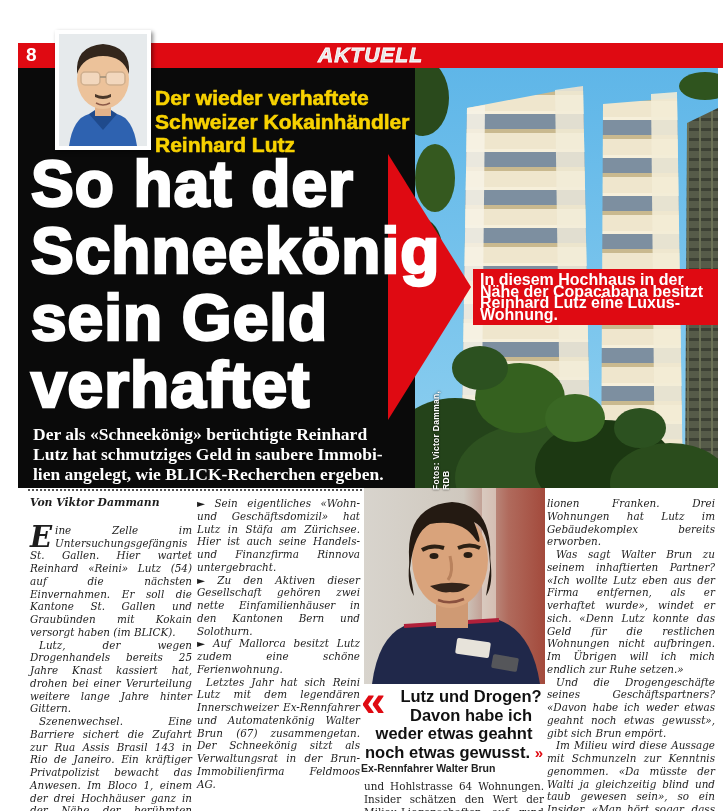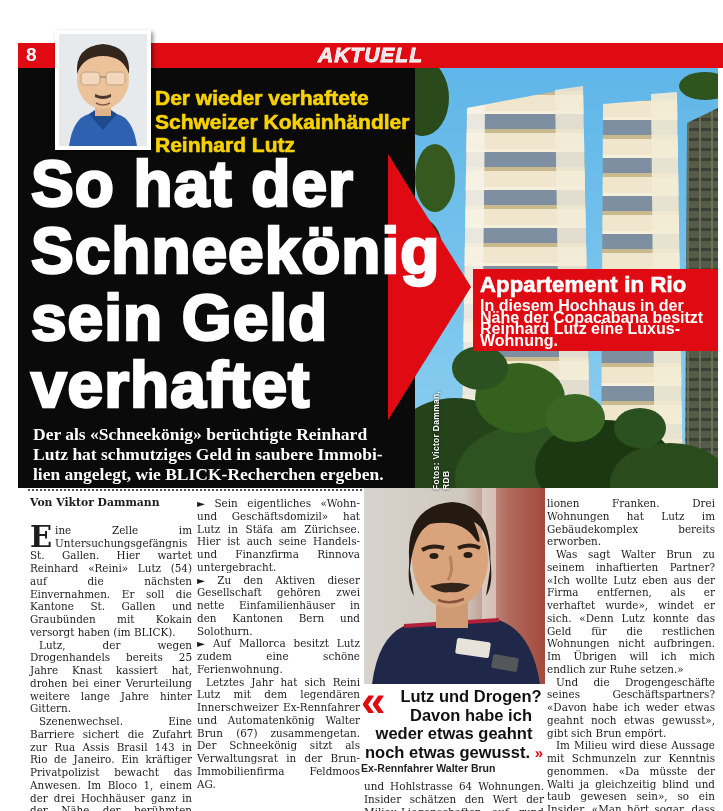--- a/index.html
+++ b/index.html
@@ -51,21 +51,21 @@
   
   .subhead{position:absolute;left:33px;top:424px;z-index:6;color:#fff;
            font-family:Liberation Serif, serif;font-weight:bold;font-size:17.5px;line-height:20px;
            white-space:nowrap;}
 
   .dotted{position:absolute;left:28px;top:489px;width:334px;border-top:2px dotted #555;}
 
   
   .col{position:absolute;top:497px;font-family:"DejaVu Serif",serif;font-size:10.4px;
        line-height:12.75px;color:var(--body-text,#1d1d1d);text-align:justify;}
-  .col p{margin:0;}
+  .col p{margin:0;font-style:italic;}
   .col p.ind{text-indent:9px;}
   .byline{font-weight:bold;font-size:10.8px;margin:0 0 14px 0 !important;text-align:left;}
   .dropcap{float:left;font-size:29px;line-height:24px;font-weight:bold;padding:1px 3px 0 0;}
   #col1{left:30px;width:162px;}
   #col2{left:197px;width:163px;}
   #col4{left:547px;width:168px;}
 
   
   .brun-photo{position:absolute;left:364px;top:488px;width:181px;height:196px;overflow:hidden;}
   .quote{position:absolute;left:361px;top:687px;width:186px;color:#111;
@@ -140,21 +140,20 @@
 
       <ellipse cx="290" cy="18" rx="26" ry="14" fill="#2f541e"></ellipse>
     </svg>
   </div>
 
   <svg class="red-arrow" width="83" height="266" viewBox="0 0 83 266">
     <polygon points="0,0 83,133 0,266" fill="#df0a12"></polygon>
   </svg>
 
   <div class="rio-caption">
-    <div class="rio-title">Appartement in Rio</div>
     <div class="rio-text">In diesem Hochhaus in der Nähe der Copacabana besitzt Reinhard Lutz eine Luxus-Wohnung.</div>
   </div>
 
   <div class="credit">Fotos: Victor Damman, RDB</div>
 
   <div class="portrait">
     <svg width="88" height="112" viewBox="0 0 88 112">
       <rect width="88" height="112" fill="#e6eaec"></rect>
       <path d="M10,112 Q14,84 30,80 L58,80 Q74,84 78,112 Z" fill="#2e62b0"></path>
       <path d="M30,80 L44,96 L58,80 L52,76 L36,76 Z" fill="#1f4a8c"></path>

